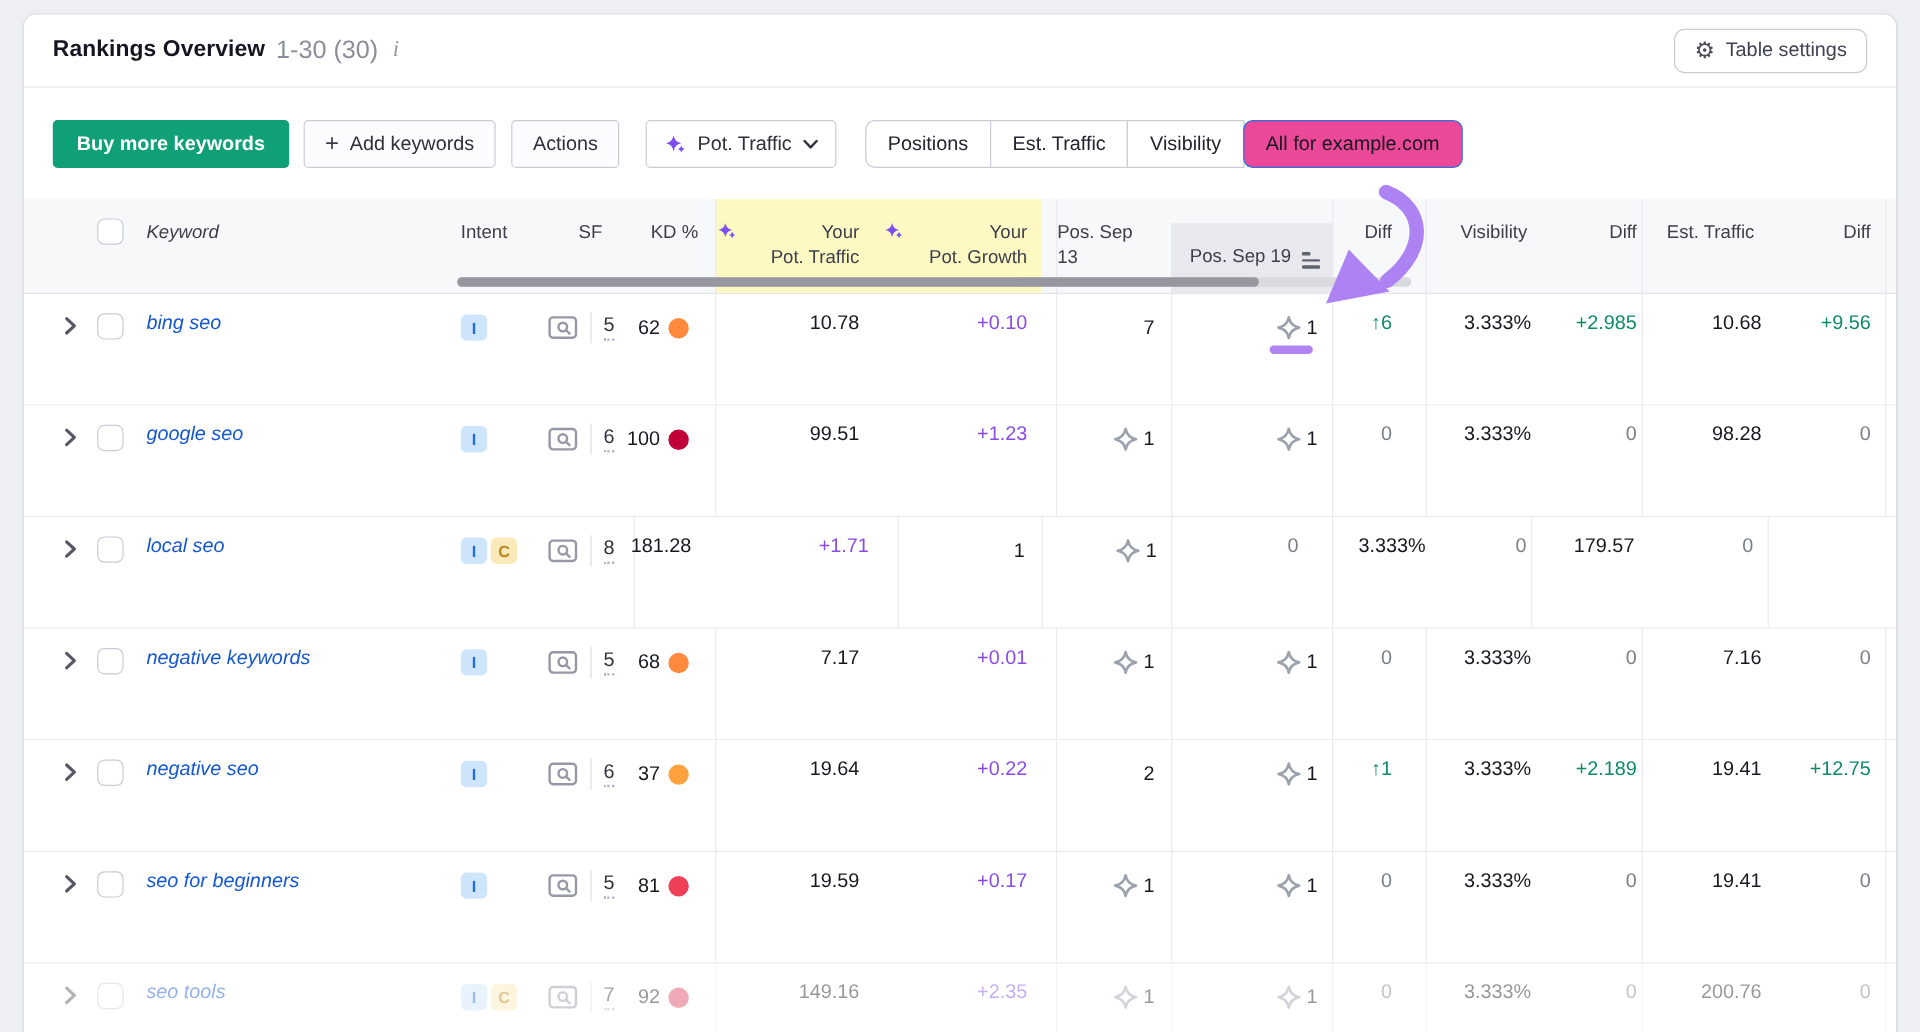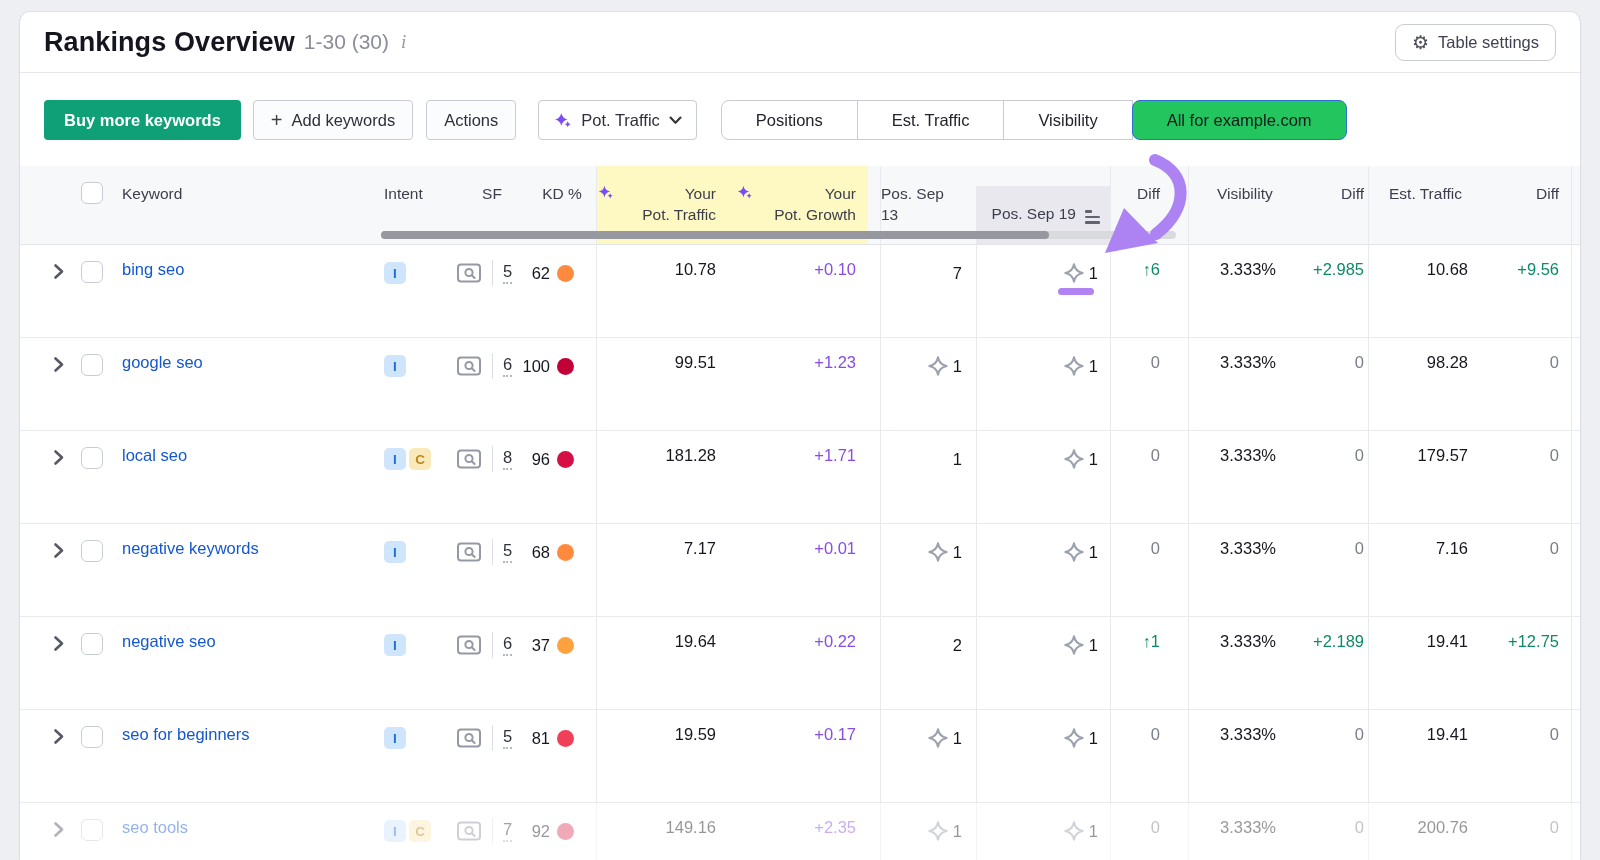--- a/index.html
+++ b/index.html
@@ -5,21 +5,21 @@
   * { margin:0; padding:0; box-sizing:border-box; }
   html,body { width:1600px; height:860px; overflow:hidden; background:#edeff3;
     font-family:"Liberation Sans","DejaVu Sans",sans-serif; }
   .card { position:absolute; left:20px; top:12px; width:1560px; height:848px;
     background:#fff; border-radius:10px 10px 0 0; overflow:hidden;
     box-shadow:0 0 0 1px rgba(25,28,40,.05), 0 1px 3px rgba(25,28,40,.07); }
 
   
   .card-header { height:61px; display:flex; align-items:center; padding:0 24px;
     border-bottom:1px solid #e7e8ed; }
-  .title { font-size:27px; font-weight:700; color:#14151f; letter-spacing:.1px; }
+  .title { font-size:19px; font-weight:700; color:#14151f; letter-spacing:.1px; }
   .range { font-size:21px; color:#8b8e9a; margin-left:9px; }
   .info-i { font-family:"Liberation Serif",serif; font-style:italic; font-size:19px;
     color:#9599a3; margin-left:12px; cursor:default; }
   .spacer { flex:1; }
   .settings-btn { display:flex; align-items:center; gap:9px; height:37px; padding:0 16px;
     background:#fff; border:1px solid #c9ccd4; border-radius:9px; font-size:16.5px;
     color:#3f4150; cursor:pointer; }
   .gear { font-size:19px; color:#4a4c58; line-height:1; }
 
   
@@ -30,38 +30,38 @@
   .btn-gray { background:#fbfcfd; border:1px solid #c9ccd4; color:#2e2f3a; padding:0 17px; gap:9px; }
   .btn-add { margin-left:12px; }
   .btn-actions { margin-left:13px; }
   .plus { font-size:20px; color:#3c3e49; font-weight:400; }
   .dropdown { margin-left:22px; background:#fff; border:1px solid #c9ccd4; padding:0 14px; gap:9px; }
   .chev-down { width:13px; height:9px; }
   .sparkle { width:19px; height:19px; fill:#7c4df0; }
   .sparkle.sm { width:17px; height:17px; }
 
   .tabs { display:flex; margin-left:24px; }
-  .tab { height:40px; padding:0 34px; background:#fff; border:1px solid #c9ccd4;
+  .tab { height:40px; padding:0 18px; background:#fff; border:1px solid #c9ccd4;
     font-size:16.5px; color:#22232d; display:flex; align-items:center; cursor:pointer; }
   .tab + .tab { margin-left:-1px; }
   .tab:first-child { border-radius:8px 0 0 8px; }
-  .tab.active { border:1.5px solid #2e6fd9; background:#22c55e; border-radius:8px;
+  .tab.active { border:1.5px solid #2e6fd9; background:#ec4899; border-radius:8px;
     color:#16181d; position:relative; z-index:2; }
 
   
   .grid { display:grid; padding-left:24px;
     grid-template-columns:28px 40px 260px 84px 72px 68px 140px 132px 108px 134px 78px 88px 92px 106px 98px; }
   .thead { position:relative; height:79px; background:#f7f8fa; border-bottom:1px solid #e3e5ea;
     font-size:15.5px; color:#3c3e4b; }
   .hcell { display:flex; align-items:flex-start; padding-top:17px; line-height:21px; }
   .bg-purple { background:#fef9c3; }
   .bg-sorted { background:#e8e8ee; }
   .bl { border-left:1px solid #e9eaee; }
   .br { border-right:1px solid #e9eaee; }
-  .pl10{padding-left:10px;} .pl12{padding-left:12px;} .pl20{padding-left:20px;} .pl28{padding-left:28px;}
+  .pl10{padding-left:10px;font-style:italic;} .pl12{padding-left:12px;} .pl20{padding-left:20px;} .pl28{padding-left:28px;}
   .pr4{padding-right:4px;} .pr6{padding-right:6px;} .pr10{padding-right:10px;margin-top:20px;} .pr12{padding-right:12px;}
   .pr14{padding-right:14px;margin-left:12px;} .pr20{padding-right:20px;}
   .pr22{padding-right:22px;} .pr28{padding-right:28px;}
   .jend { justify-content:flex-end; }
   .jcenter { justify-content:center; }
   .h2line { flex:1; text-align:right; }
   .hicon { margin-right:6px; margin-top:1px; }
   .sort-i { display:inline-flex; flex-direction:column; gap:3px; margin-left:9px; margin-top:7px; }
   .sort-i i { display:block; height:2.5px; background:#606370; border-radius:1px; }
   .sort-i .s1{width:7px;} .sort-i .s2{width:15px;} .sort-i .s3{width:15px;}
@@ -357,26 +357,20 @@
           <span class="inner">
             <svg class="sf-icon" viewBox="0 0 26 22">
   <rect x="2" y="2.5" width="22" height="17" rx="3" fill="none" stroke="#9599a5" stroke-width="2"></rect>
   <circle cx="13" cy="10.5" r="3.6" fill="none" stroke="#9599a5" stroke-width="2"></circle>
   <path d="M15.8 13.2 L18.6 16" stroke="#9599a5" stroke-width="2" stroke-linecap="round"></path>
             </svg>
             <span class="sf-div"></span>
       <span class="sf-count">8</span>
           </span>
         </div>
-  <div class="cell jend pr22">
-          <span class="inner">
-            <span>96</span>
-      <span class="kd-dot" style="background:#d60f44"></span>
-          </span>
-        </div>
   <div class="cell bl jend pr20">
           <span>181.28</span>
         </div>
   <div class="cell jend pr12">
           <span class="purple-txt">+1.71</span>
         </div>
   <div class="cell bl jend pr14">
           <span class="inner">
             <span>1</span>
           </span>

